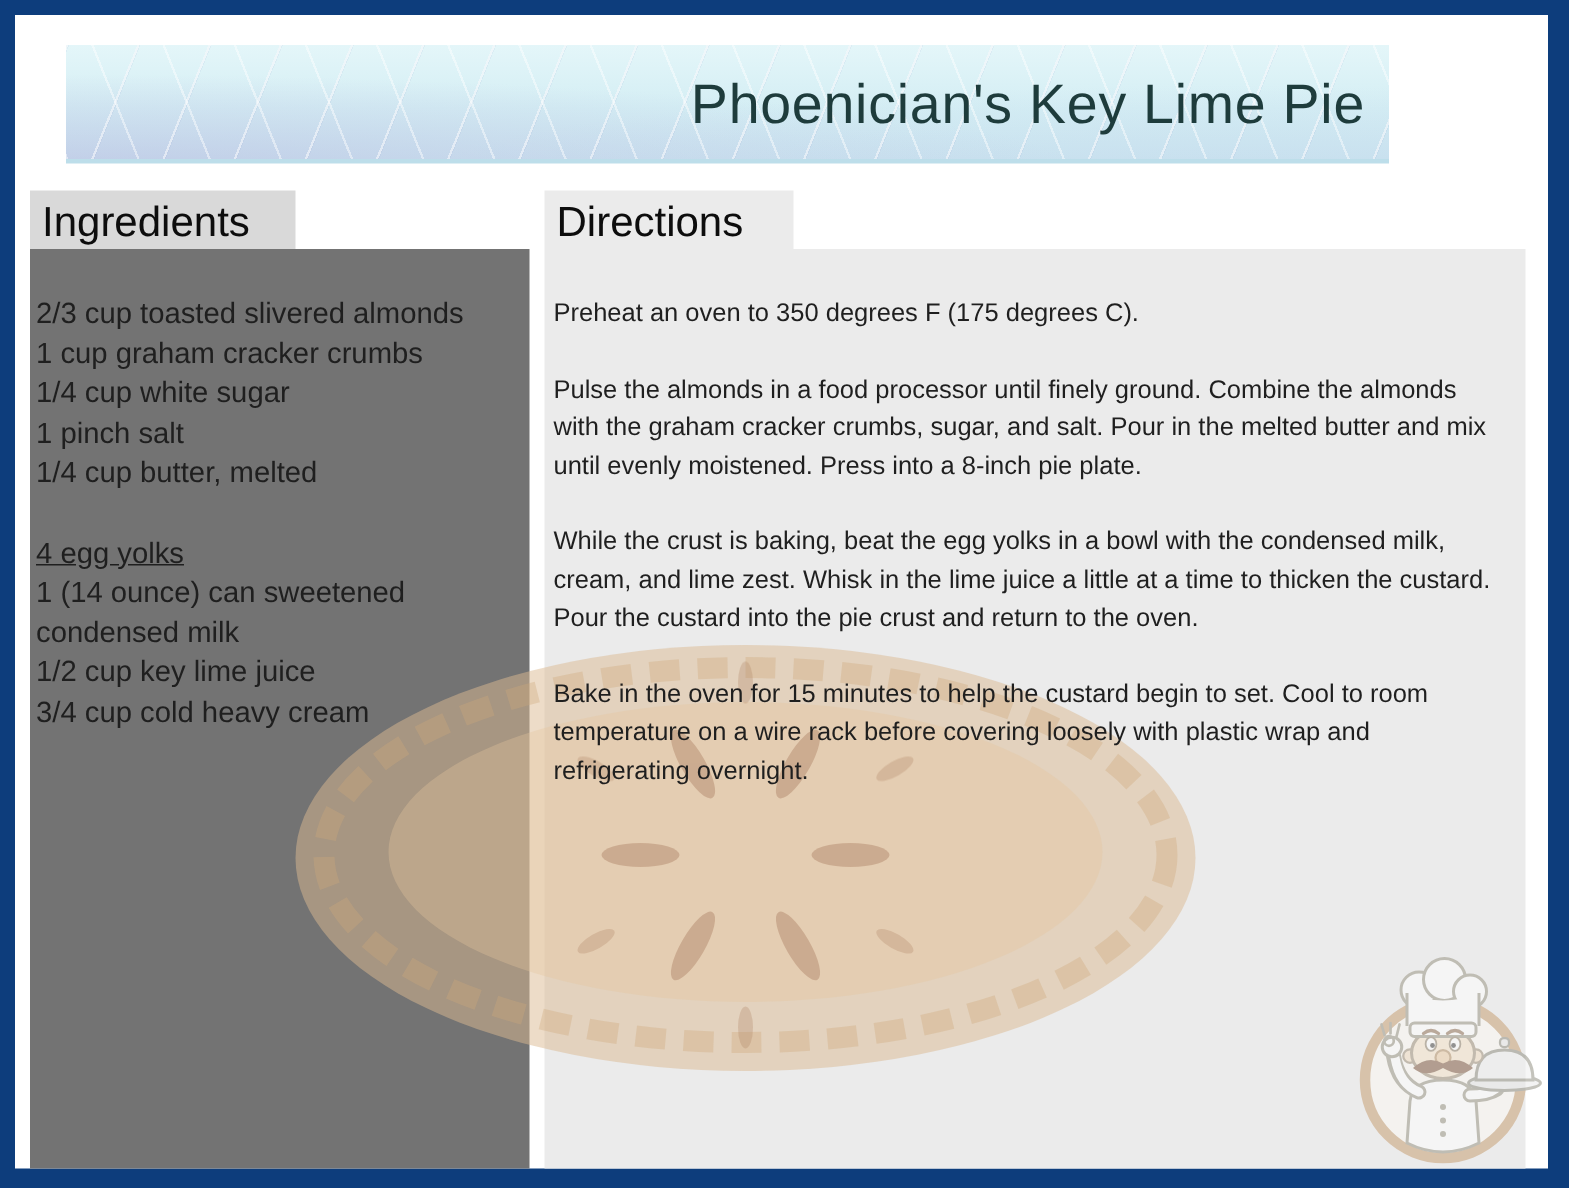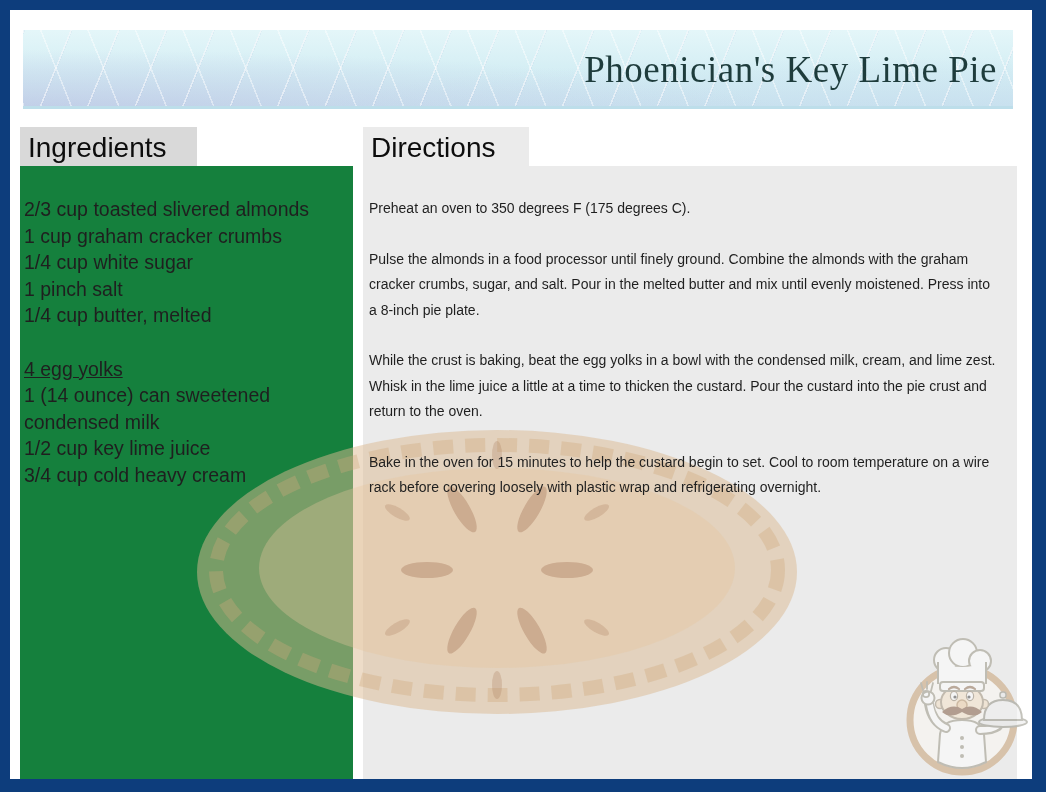--- a/index.html
+++ b/index.html
@@ -7,56 +7,55 @@
     width:1046px;height:792px;overflow:hidden;position:relative;
     background:#0d3d7c;
     font-family:"Liberation Sans", sans-serif;
   }
   .page{
     position:absolute;left:10px;top:10px;right:14px;bottom:13px;
     background:#ffffff;
   }
   
   .banner{
-    position:absolute;left:13px;top:20px;width:990px;height:76px;
+    position:absolute;left:34px;top:20px;width:882px;height:76px;
     background:
       repeating-linear-gradient(112deg, rgba(255,255,255,0.55) 0 1.5px, rgba(255,255,255,0) 1.5px 44px),
       repeating-linear-gradient(68deg,  rgba(255,255,255,0.45) 0 1.5px, rgba(255,255,255,0) 1.5px 44px),
       repeating-linear-gradient(112deg, rgba(150,160,205,0.10) 0 2px, rgba(150,160,205,0) 2px 44px),
       radial-gradient(ellipse at 0% 115%, rgba(182,178,222,0.55), rgba(182,178,222,0) 55%),
       radial-gradient(ellipse at 88% 120%, rgba(188,200,232,0.35), rgba(188,200,232,0) 50%),
       linear-gradient(to bottom, #e4f6f9 0%, #d4eef4 55%, #cde9f1 100%);
     border-bottom:3px solid #bddeea;
-    font-family:Liberation Serif, serif;
   }
   .banner-title{
     position:absolute;right:16px;top:0;height:76px;line-height:80px;
     font-size:37px;color:#1e3c3c;letter-spacing:0.5px;white-space:nowrap;
   }
   
   .chip{
     position:absolute;top:117px;height:39px;line-height:41px;
     font-size:28px;color:#0d0d0d;padding-left:8px;box-sizing:border-box;
     z-index:2;
   }
   .chip-ingredients{left:10px;width:177px;background:#d9d9d9;}
   .chip-directions{left:353px;width:166px;background:#ebebeb;}
   
   .col{position:absolute;top:156px;bottom:0;box-sizing:border-box;}
-  .col-ingredients{left:10px;width:333px;background:#15803d;}
+  .col-ingredients{left:10px;width:333px;background:#737373;}
   .col-directions{left:353px;width:654px;background:#ebebeb;}
   .col-inner{position:relative;z-index:2;}
   .col-ingredients .col-inner{padding:30px 10px 0 4px;}
   .col-directions .col-inner{padding:30px 20px 0 6px;}
   .ing{
     font-size:19.5px;line-height:26.5px;color:#1f1f1f;
   }
   .ing-group2{margin-top:27px;text-decoration:underline;}
   .step{
-    margin:0 0 25px 0;font-size:14px;line-height:25.5px;color:#1f1f1f;
+    margin:0 0 25px 0;font-size:17px;line-height:25.5px;color:#1f1f1f;
   }
   
   .pie-watermark{
     position:absolute;left:175px;top:410px;width:630px;height:305px;
     z-index:1;pointer-events:none;
   }
   .chef-logo{
     position:absolute;left:890px;top:628px;width:130px;height:140px;
     z-index:3;pointer-events:none;
   }

